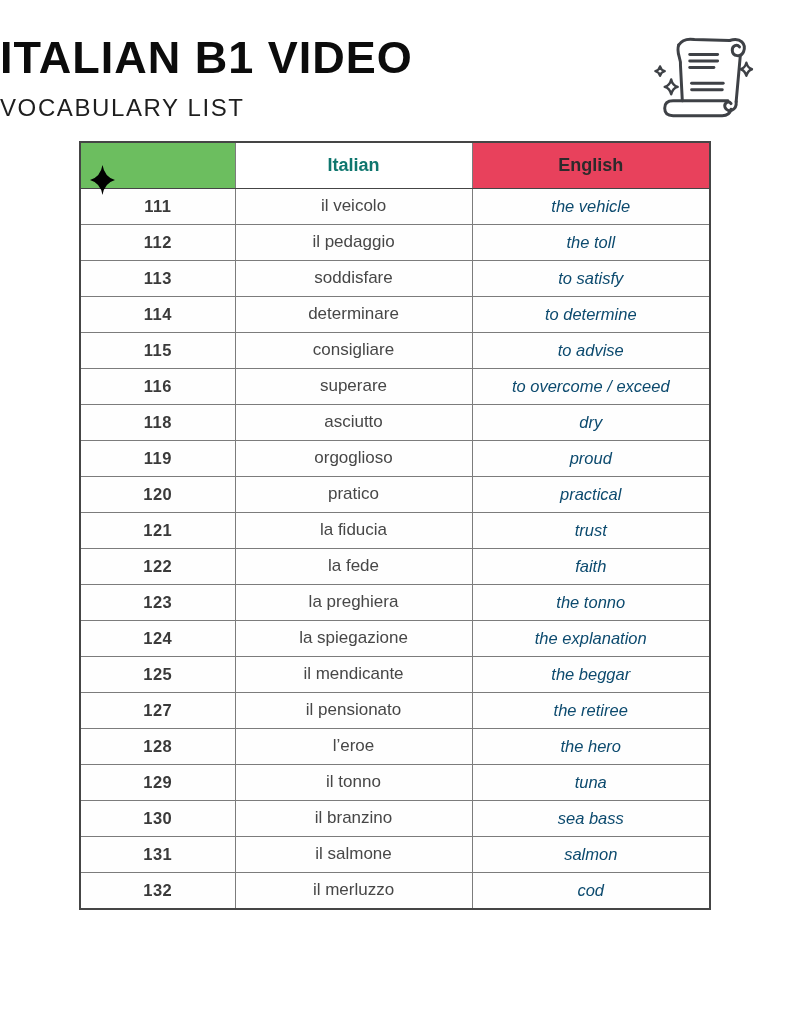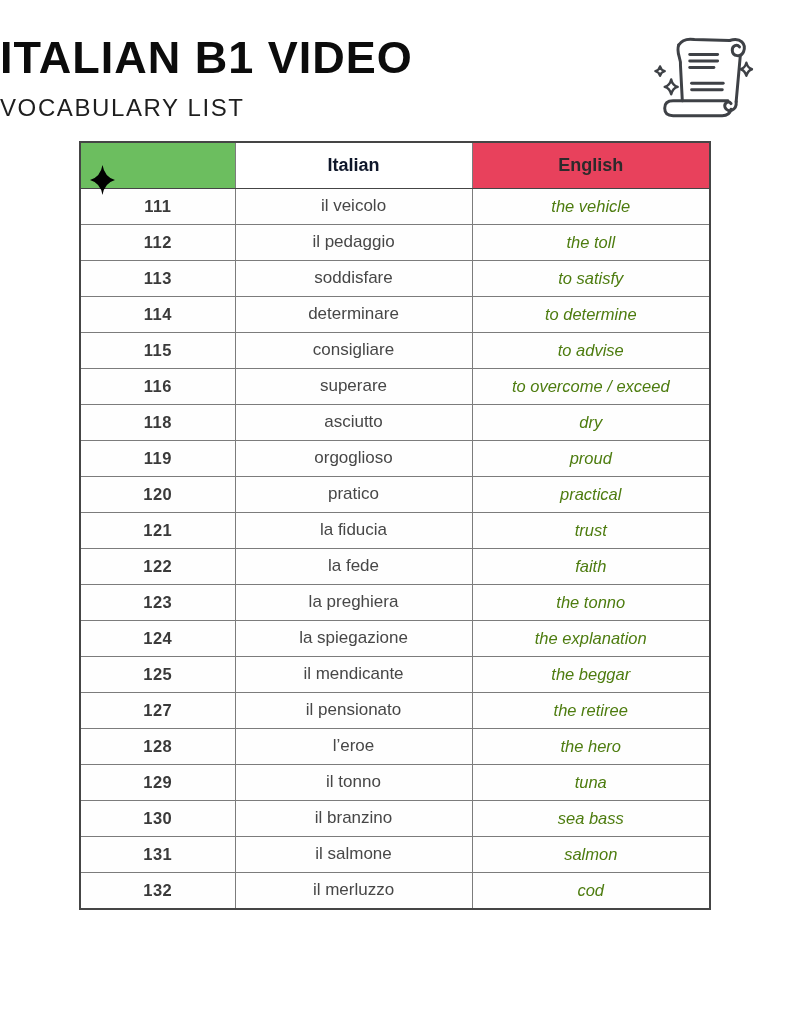--- a/index.html
+++ b/index.html
@@ -37,29 +37,29 @@
   col.c-num{width:155px;}
   col.c-ita{width:237px;}
   col.c-eng{width:238px;}
   th,td{
     border:1px solid var(--border-light);
     text-align:center;vertical-align:middle;
     padding:0;
   }
   thead th{height:45px;font-size:18px;font-weight:bold;color:#2d2a2b;border-bottom:1px solid var(--border-dark);}
   th.h-num{background:var(--green);position:relative;}
-  th.h-ita{background:#ffffff;color:#0f172a;}
+  th.h-ita{background:#ffffff;color:#0f766e;}
   th.h-eng{background:var(--red);}
   .header-star{
     position:absolute;left:9px;bottom:-7px;width:25px;height:30px;display:block;
   }
   tbody td{height:35px;background:#fefefe;}
   tbody td.cell-number{font-weight:bold;color:#3a3a3a;font-size:16.5px;letter-spacing:0.5px;}
   tbody td.cell-italian{color:var(--cell-ink);font-size:17px;}
-  tbody td.cell-english{font-style:italic;color:#4d7c0f;font-size:16.5px;}
+  tbody td.cell-english{font-style:italic;color:#0c4a6e;font-size:16.5px;}
 </style>
 </head>
 <body>
 
 <div class="doc-header">
   <h1 class="doc-title">ITALIAN B1 VIDEO</h1>
   <div class="doc-subtitle">VOCABULARY LIST</div>
 </div>
 
 <svg class="scroll-art" viewBox="0 0 125 105" fill="none" stroke="#3e4146" stroke-width="3.2" stroke-linecap="round" stroke-linejoin="round" aria-hidden="true">

